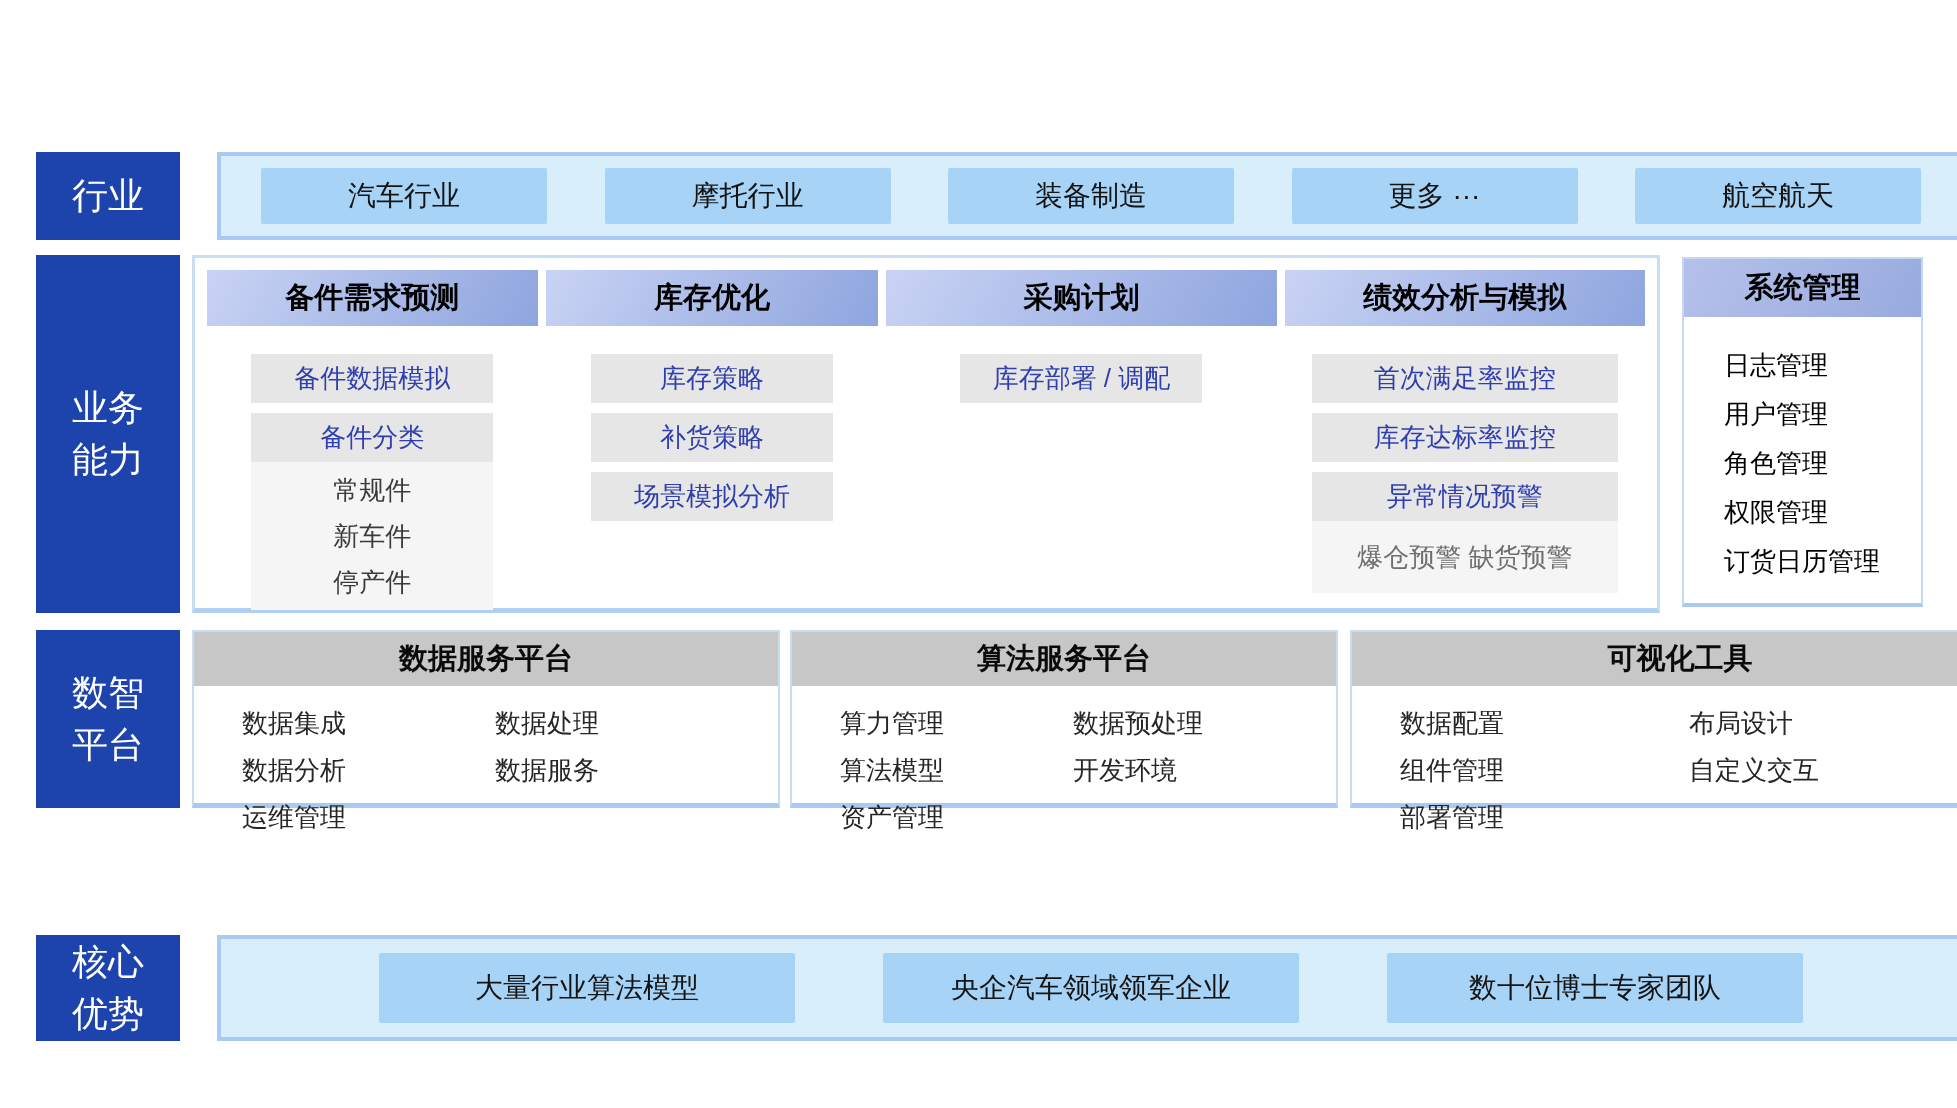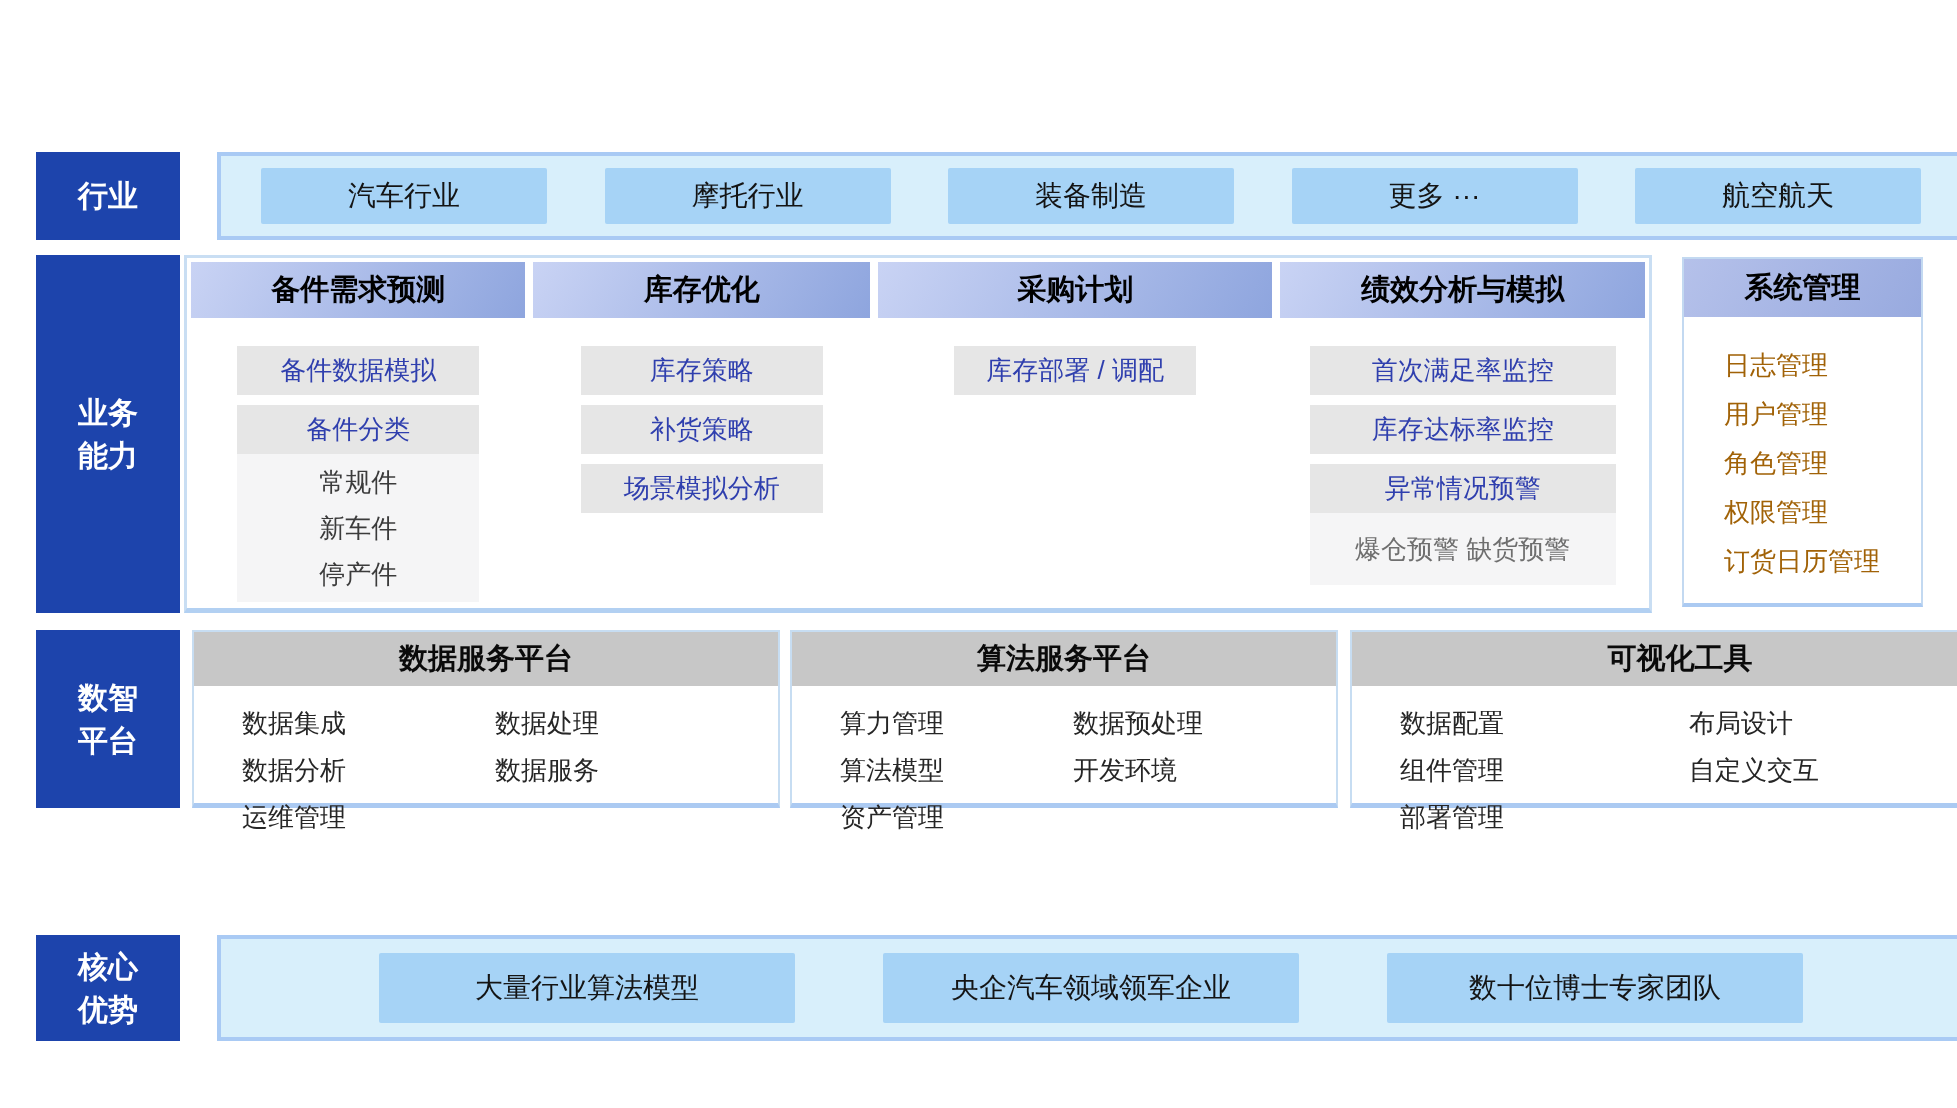--- a/index.html
+++ b/index.html
@@ -6,21 +6,21 @@
   html,body { background:#ffffff; }
   .canvas {
     position:relative; width:1957px; height:1108px; background:#ffffff;
     font-family:"Liberation Sans","DejaVu Sans",sans-serif; overflow:hidden;
   }
 
   
   .side-label {
     position:absolute; left:36px; width:144px; background:#1d44ac; color:#ffffff;
     display:flex; align-items:center; justify-content:center; text-align:center;
-    font-size:30px; font-weight:700; line-height:1.45; white-space:pre-line;
+    font-size:36px; font-weight:400; line-height:1.45; white-space:pre-line;
   }
   .lbl-industry  { top:152px; height:88px; }
   .lbl-business  { top:255px; height:358px; }
   .lbl-platform  { top:630px; height:178px; }
   .lbl-advantage { top:935px; height:106px; }
 
   
   .pill-panel {
     position:absolute; left:192px; width:1748px; background:#d8effb;
     border:4px solid #a9caf4; display:flex; align-items:center;margin-left:25px;
@@ -29,23 +29,23 @@
   .advantage-panel { top:935px; height:106px; justify-content:center; gap:88px; }
   .pill {
     background:#a6d3f6; color:#141414; display:flex; align-items:center; justify-content:center;
     font-size:28px; border-radius:2px;
   }
   .industry-panel .pill  { width:286px; height:56px; }
   .advantage-panel .pill { width:416px; height:70px; }
 
   
   .business-panel {
-    position:absolute; left:184px; top:255px; width:1468px; height:358px; background:#ffffff;
+    position:absolute; left:192px; top:255px; width:1468px; height:358px; background:#ffffff;
     border:3px solid #c9def3; border-bottom:5px solid #b2d0f2;
-    display:flex; gap:8px; padding:4px;
+    display:flex; gap:8px; padding:12px;
   }
   .biz-col { display:flex; flex-direction:column; }
   .biz-header {
     height:56px; flex:none; background:linear-gradient(120deg,#c9d3f4 0%,#8ea5de 100%);
     display:flex; align-items:center; justify-content:center;
     font-size:29px; font-weight:600; color:#000000;
   }
   .biz-items { margin:28px auto 0; width:242px; }
   .biz-col.wide .biz-items { width:306px; }
   .chip {
@@ -61,21 +61,21 @@
   .system-box {
     position:absolute; left:1682px; top:257px; width:241px; height:350px; background:#ffffff;
     border:2px solid #c3d9f1; border-bottom:4px solid #abcaf2;
   }
   .system-header {
     height:58px; background:linear-gradient(120deg,#b5c1ea 0%,#98aadf 100%);
     display:flex; align-items:center; justify-content:center;
     font-size:29px; font-weight:600; color:#000000;
   }
   .system-items { padding:24px 0 0 40px; }
-  .system-item  { height:49px; display:flex; align-items:center; font-size:26px; color:#a16207;text-align:right; }
+  .system-item  { height:49px; display:flex; align-items:center; font-size:26px; color:#000000;text-align:right; }
 
   
   .platform-box {
     position:absolute; top:630px; height:178px; background:#ffffff;
     border:2px solid #c7ddf2; border-bottom:5px solid #abcaf2;
   }
   .pbox-1 { left:192px;  width:588px; }
   .pbox-2 { left:790px;  width:548px; }
   .pbox-3 { left:1350px; width:660px; }
   .platform-header {

